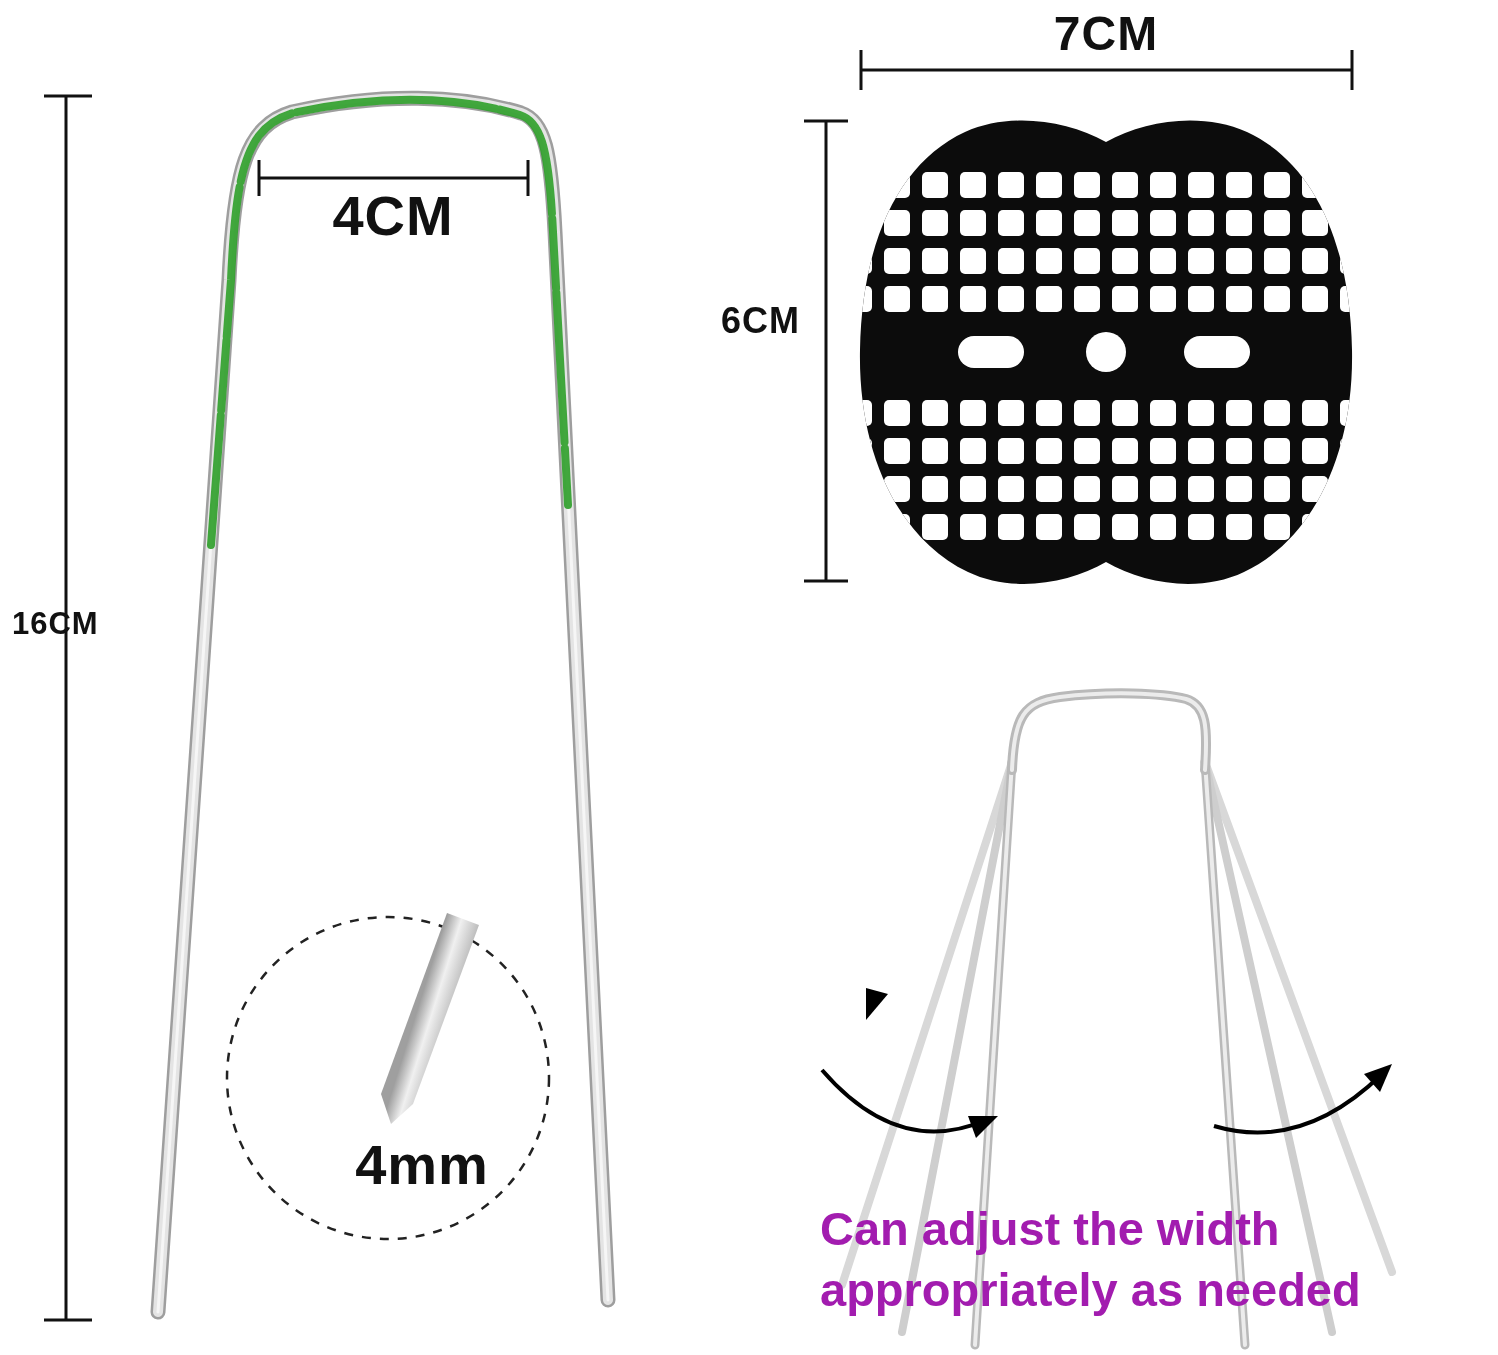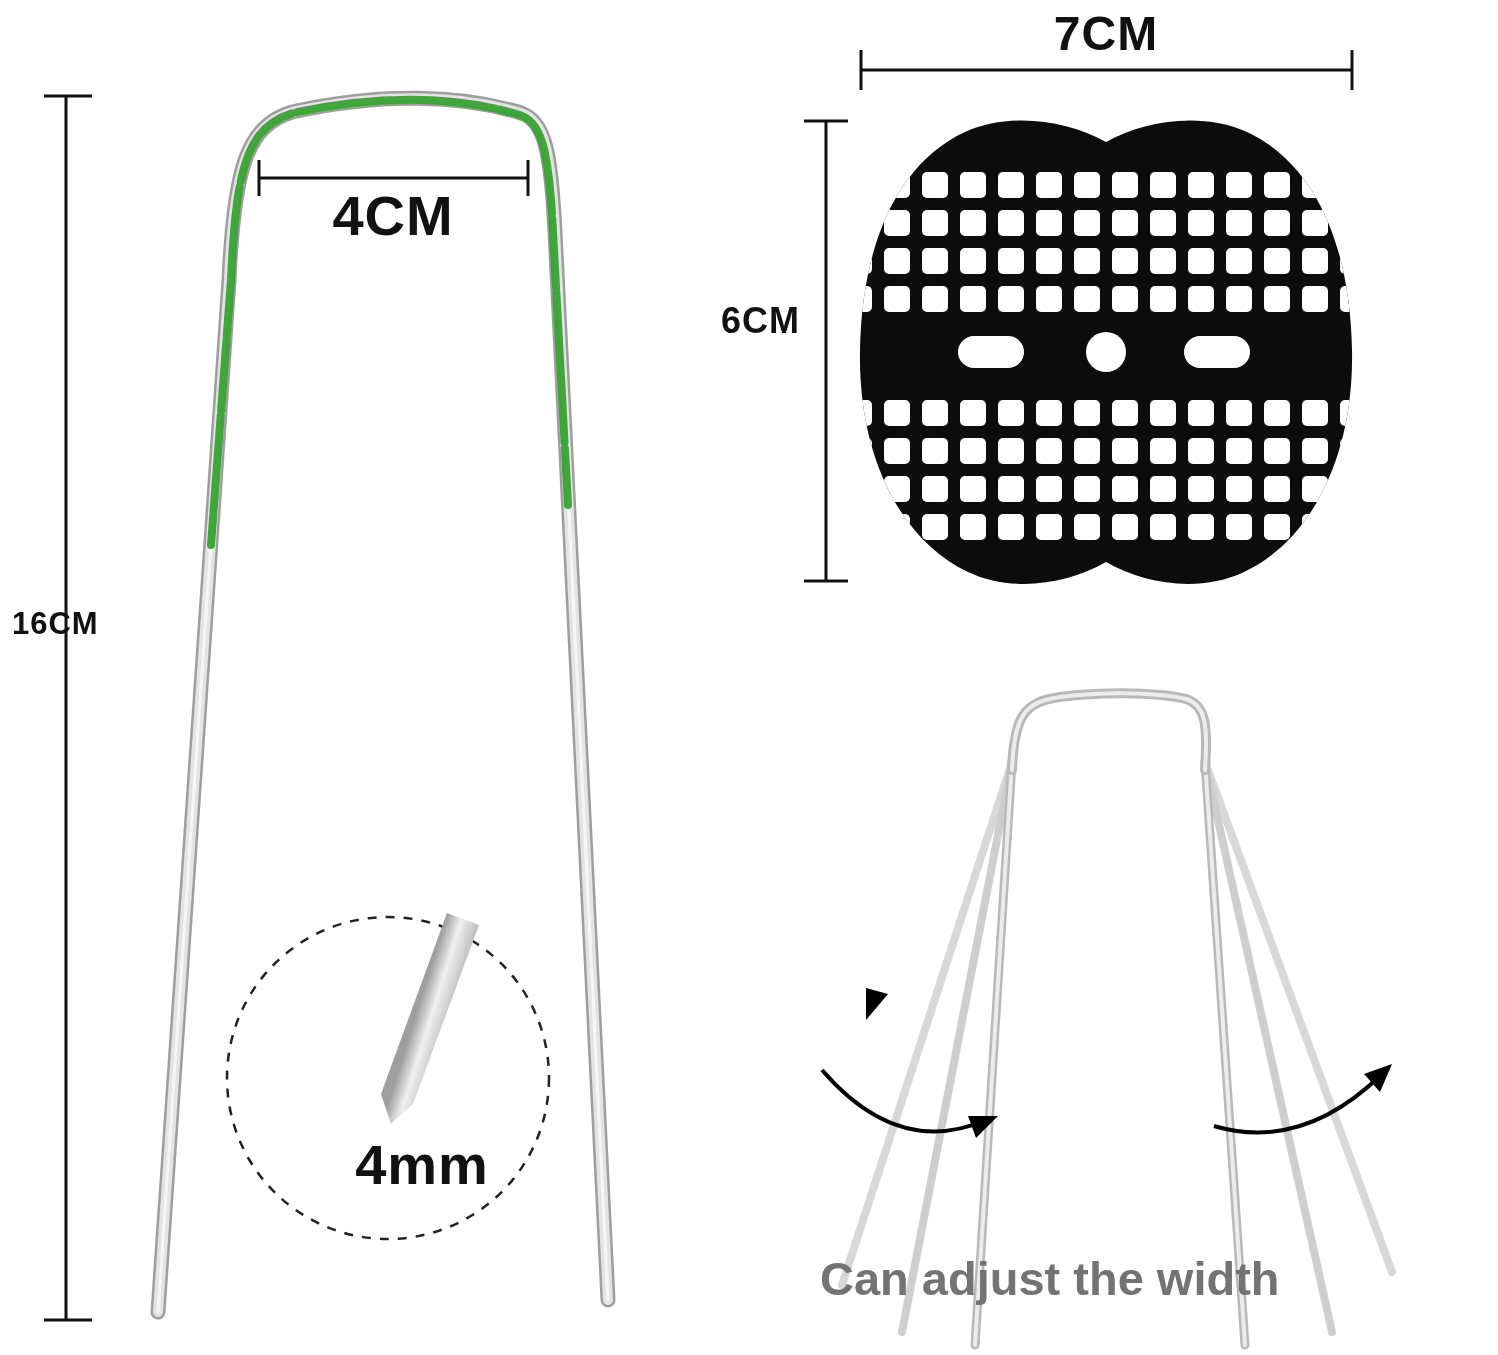--- a/index.html
+++ b/index.html
@@ -28,24 +28,24 @@
     letter-spacing: 1px;
   }
   .lbl-16cm { left: 12px;  top: 606px;  font-size: 31px; }
   .lbl-4cm  { left: 393px; top: 183px;  font-size: 56px; transform: translateX(-50%); }
   .lbl-4mm  { left: 392px; top: 1132px; font-size: 56px; transform: translateX(-50%); margin-left: 30px; }
   .lbl-7cm  { left: 1106px; top: 6px;   font-size: 48px; transform: translateX(-50%); text-align: center; }
   .lbl-6cm  { left: 800px; top: 300px;  font-size: 36px; transform: translateX(-100%); }
   .caption {
     position: absolute;
     left: 820px;
-    top: 1248px;
+    top: 1198px;
     font-size: 47px;
     font-weight: bold;
-    color: #737373;
+    color: #a21caf;
     line-height: 1.3;
     white-space: nowrap;
   }
 </style>
 </head>
 <body>
 
 <div class="canvas">
 
   <svg width="1498" height="1355" viewBox="0 0 1498 1355">
@@ -156,15 +156,16 @@
   <div class="dim-label lbl-4cm">4CM</div>
 
   <div class="dim-label lbl-4mm">4mm</div>
 
   <div class="dim-label lbl-7cm">7CM</div>
 
   <div class="dim-label lbl-6cm">6CM</div>
 
   <div class="caption">
     <div>Can adjust the width</div>
+    <div>appropriately as needed</div>
   </div>
 
 </div>
 
 </body></html>

